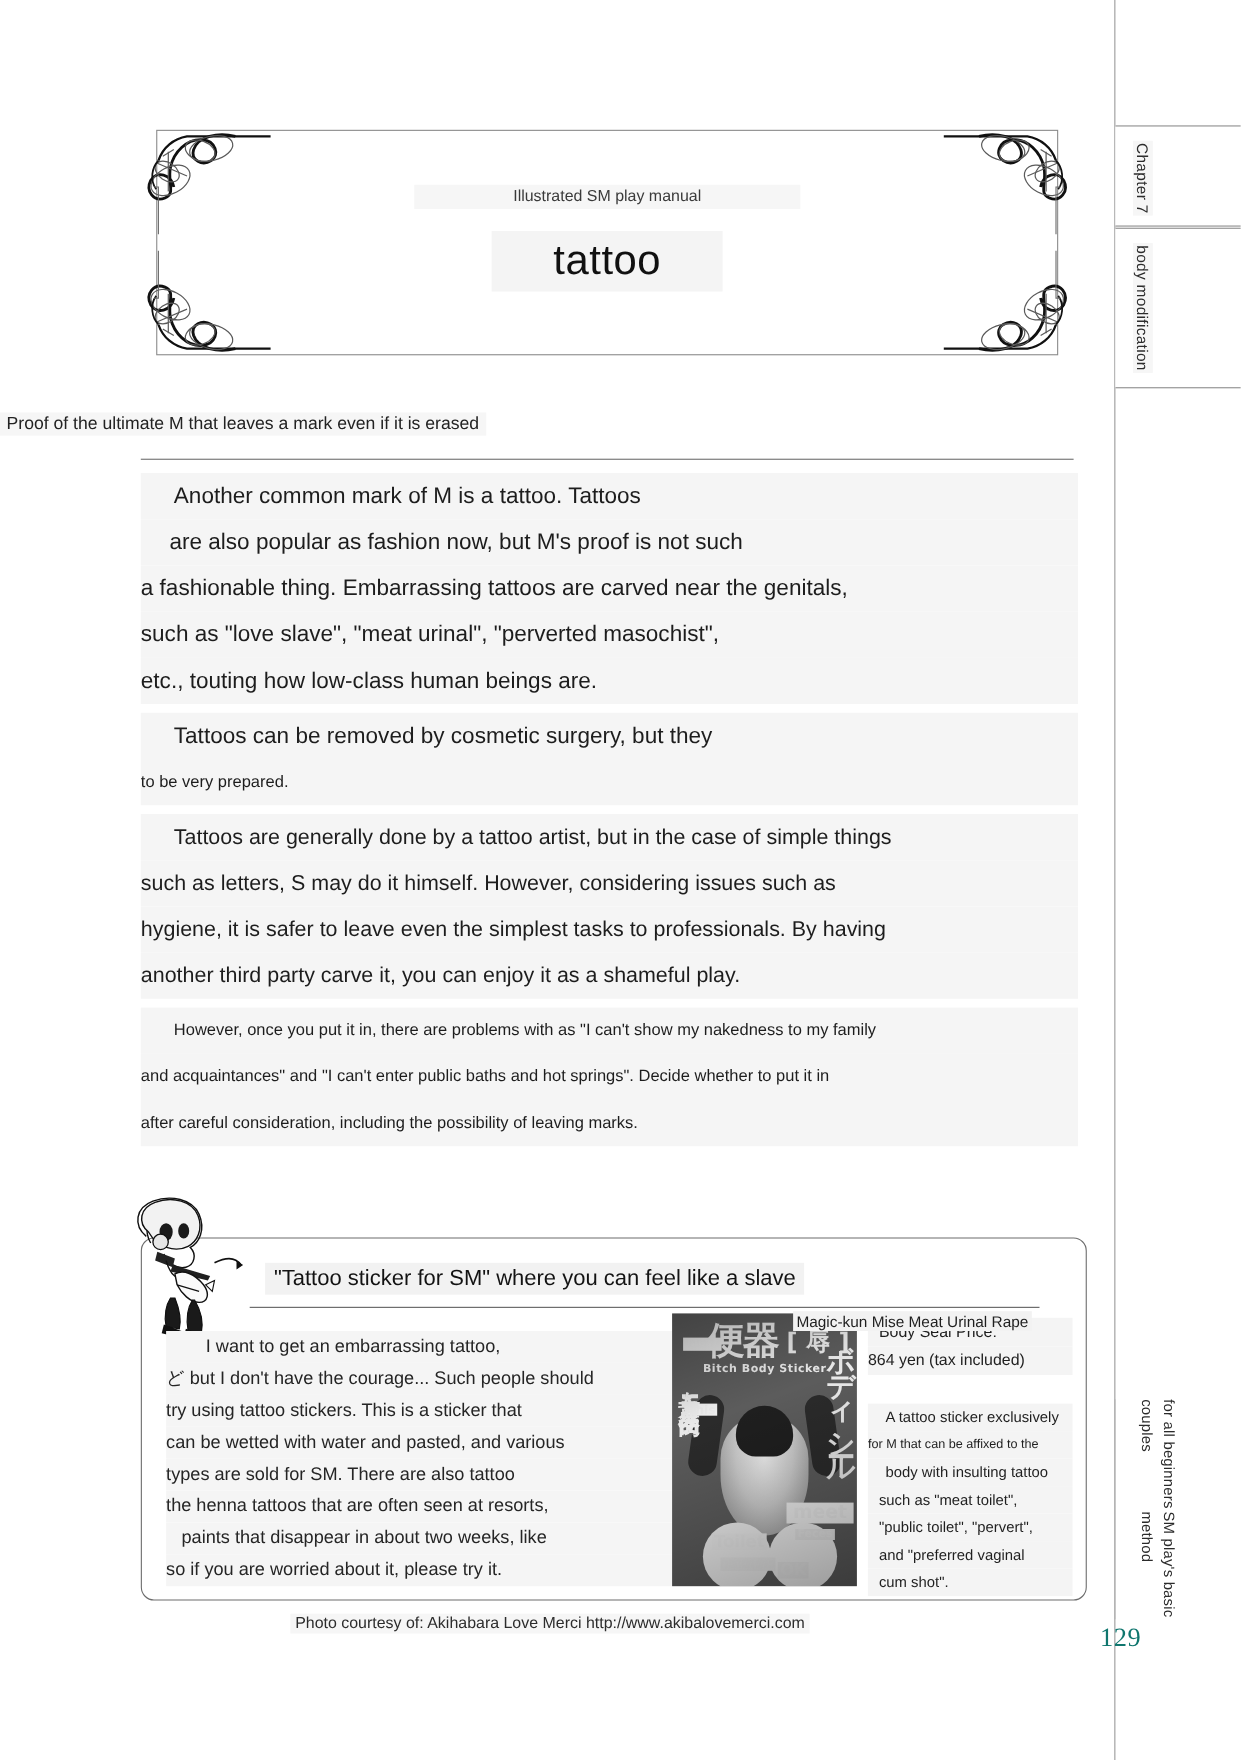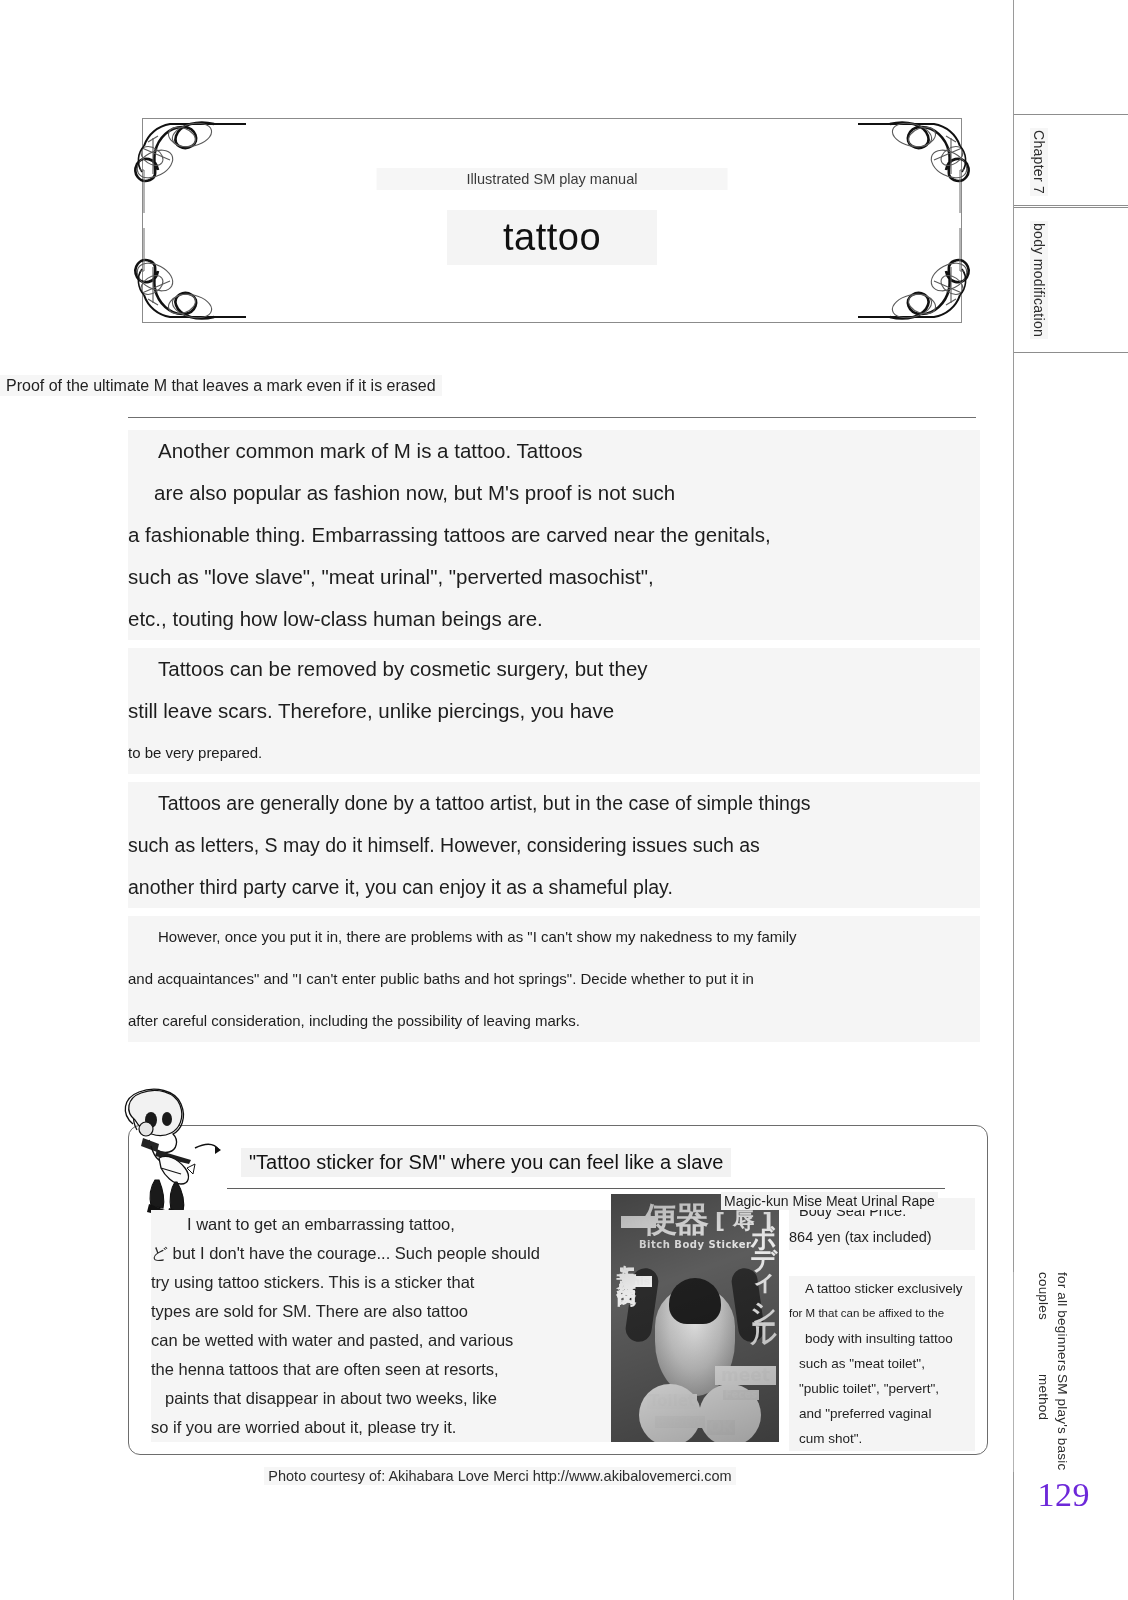--- a/index.html
+++ b/index.html
@@ -82,24 +82,24 @@
     letter-spacing: 0.2px;
     line-height: 1.45;
   }
   #footer-rail .v-stack span { display: block; }
 
   #page-number {
     position: absolute;
     left: 1000px;
     top: 1476px;
     width: 90px;
-    text-align: right;
+    text-align: left;
     font-family: "Liberation Serif", serif;
-    font-size: 34px;
-    color: #6d28d9;
+    font-size: 24px;
+    color: #0f766e;
     letter-spacing: 0.5px;
   }
 
   
   #title-plate {
     position: absolute;
     left: 128px; top: 118px;
     width: 848px; height: 205px;
   }
   #title-box {
@@ -442,27 +442,27 @@
     <p class="para">
       <span class="tline s20 ind1">Another common mark of M is a tattoo. Tattoos</span>
       <span class="tline s20 ind2">are also popular as fashion now, but M's proof is not such</span>
       <span class="tline s20">a fashionable thing. Embarrassing tattoos are carved near the genitals,</span>
       <span class="tline s20">such as "love slave", "meat urinal", "perverted masochist",</span>
       <span class="tline s20"> etc., touting how low-class human beings are.</span>
     </p>
 
     <p class="para">
       <span class="tline s20 ind1">Tattoos can be removed by cosmetic surgery, but they</span>
-      <span class="tline s20">still leave scars. Therefore, unlike piercings, you have</span>
       <span class="tline s15">to be very prepared.</span>
     </p>
 
     <p class="para">
       <span class="tline s19 ind1">Tattoos are generally done by a tattoo artist, but in the case of simple things</span>
       <span class="tline s19">such as letters, S may do it himself. However, considering issues such as</span>
+      <span class="tline s19">hygiene, it is safer to leave even the simplest tasks to professionals. By having</span>
       <span class="tline s19">another third party carve it, you can enjoy it as a shameful play.</span>
     </p>
 
     <p class="para">
       <span class="tline s15 ind1">However, once you put it in, there are problems with as "I can't show my nakedness to my family</span>
       <span class="tline s15">and acquaintances" and "I can't enter public baths and hot springs". Decide whether to put it in</span>
       <span class="tline s15"> after careful consideration, including the possibility of leaving marks.</span>
     </p>
 
   </div>
@@ -495,22 +495,22 @@
       <path d="M84 84 L92 80 L90 90 Z" fill="#fff" stroke="#111" stroke-width="1"></path>
     </svg>
 
     <div id="callout-title">"Tattoo sticker for SM" where you can feel like a slave</div>
     <div id="callout-rule"></div>
 
     <div id="blurb">
       <span class="bline bi1">I want to get an embarrassing tattoo,</span>
       <span class="bline">ど but I don't have the courage... Such people should</span>
       <span class="bline">try using tattoo stickers. This is a sticker that</span>
+      <span class="bline">can be wetted with water and pasted, and various</span>
       <span class="bline">types are sold for SM. There are also tattoo</span>
-      <span class="bline">can be wetted with water and pasted, and various</span>
       <span class="bline">the henna tattoos that are often seen at resorts,</span>
       <span class="bline bi2"> paints that disappear in about two weeks, like</span>
       <span class="bline">so if you are worried about it, please try it.</span>
     </div>
 
     <div id="product">
       <div class="arm-l"></div>
       <div class="arm-r"></div>
       <div class="torso"></div>
       <div class="hair"></div>

